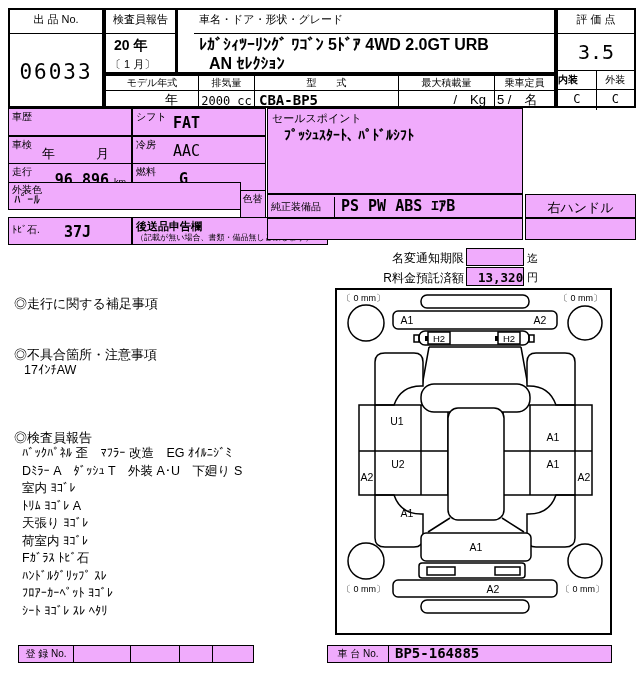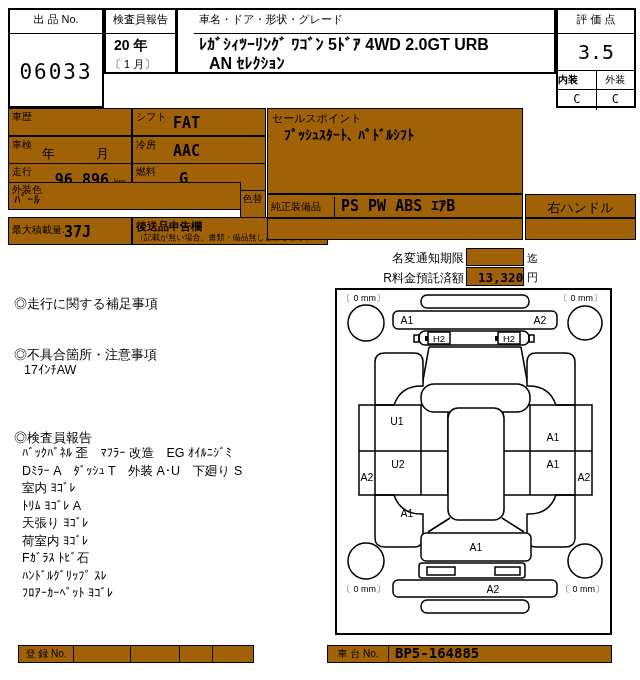--- a/index.html
+++ b/index.html
@@ -1,20 +1,20 @@
 <!DOCTYPE html>
 <html><head>
 <meta charset="utf-8">
 <style>
   html,body{margin:0;padding:0;background:#e8e8e8;}
   .sheet{position:relative;width:640px;height:680px;background:#fff;color:#000;
          font-family:"Liberation Sans",sans-serif;overflow:hidden;}
   .abs{position:absolute;box-sizing:border-box;}
   .box{position:absolute;box-sizing:border-box;border:2px solid #000;background:#fff;}
-  .cell{position:absolute;box-sizing:border-box;border:1.5px solid #000;background:#a16207;}
+  .cell{position:absolute;box-sizing:border-box;border:1.5px solid #000;background:#f0abfc;}
   .lbl{font-size:10px;line-height:11px;}
   .hdr{font-size:11px;text-align:center;border-bottom:1.5px solid #000;line-height:19px;height:24px;box-sizing:border-box;}
   .mono{font-family:"DejaVu Sans Mono","Liberation Mono",monospace;}
   .flexrow{display:flex;}
   .speccol{flex:0 0 auto;border-right:1.5px solid #000;box-sizing:border-box;height:100%;}
   .speccol:last-child{border-right:none;}
   .speclbl{font-size:10px;text-align:center;border-bottom:1px solid #000;height:14px;line-height:14px;}
   .specval{font-size:13px;line-height:16px;padding:1px 4px 0 4px;}
   .titleline{font-size:13px;font-weight:500;}
   .insline{font-size:12.5px;line-height:17.5px;white-space:pre;}
@@ -52,54 +52,76 @@
     <div class="flexrow" style="height:19px;border-bottom:1.5px solid #000;box-sizing:border-box;">
       <div style="flex:1;border-right:1.5px solid #000;font-size:10px;text-align:left;line-height:17px;font-weight:bold;">内装</div>
       <div style="flex:1;font-size:10px;text-align:center;line-height:17px;">外装</div>
     </div>
     <div class="flexrow" style="height:20px;">
       <div class="mono" style="flex:1;border-right:1.5px solid #000;font-size:12px;text-align:center;line-height:18px;">C</div>
       <div class="mono" style="flex:1;font-size:12px;text-align:center;line-height:18px;">C</div>
     </div>
   </div>
 
+  <div class="box flexrow" style="left:104px;top:74px;width:452px;height:34px;">
+    <div class="speccol" style="width:93px;">
+      <div class="speclbl">モデル年式</div>
+      <div class="specval" style="text-align:right;padding-right:20px;">年</div>
+    </div>
+    <div class="speccol" style="width:56px;">
+      <div class="speclbl">排気量</div>
+      <div class="specval mono" style="font-size:12px;padding:2px 1px 0 1px;text-align:center;">2000 cc</div>
+    </div>
+    <div class="speccol" style="width:144px;">
+      <div class="speclbl">型　　式</div>
+      <div class="specval mono" style="font-size:14px;font-weight:600;">CBA-BP5</div>
+    </div>
+    <div class="speccol" style="width:96px;">
+      <div class="speclbl">最大積載量</div>
+      <div class="specval" style="text-align:right;padding-right:8px;">/　Kg</div>
+    </div>
+    <div class="speccol" style="width:59px;">
+      <div class="speclbl">乗車定員</div>
+      <div class="specval" style="padding-left:2px;">5 /　名</div>
+    </div>
+  </div>
 
   <div class="cell" style="left:8px;top:108px;width:124px;height:28px;">
     <span class="lbl" style="position:absolute;left:3px;top:2px;">車歴</span>
   </div>
   <div class="cell" style="left:132px;top:108px;width:134px;height:28px;">
     <span class="lbl" style="position:absolute;left:3px;top:2px;">シフト</span>
     <span class="mono" style="position:absolute;left:40px;top:5px;font-size:15px;font-weight:600;">FAT</span>
   </div>
   <div class="cell" style="left:8px;top:136px;width:124px;height:28px;">
     <span class="lbl" style="position:absolute;left:3px;top:2px;">車検</span>
     <span style="position:absolute;right:8px;top:8px;font-size:13px;letter-spacing:14px;">年　月</span>
   </div>
   <div class="cell" style="left:132px;top:136px;width:134px;height:28px;">
     <span class="lbl" style="position:absolute;left:3px;top:2px;">冷房</span>
-    <span class="mono" style="position:absolute;left:40px;top:5px;font-size:15px;font-weight:700;">AAC</span>
+    <span class="mono" style="position:absolute;left:40px;top:5px;font-size:15px;font-weight:400;">AAC</span>
   </div>
   <div class="cell" style="left:8px;top:163px;width:124px;height:28px;">
     <span class="lbl" style="position:absolute;left:3px;top:2px;">走行</span>
     <span class="mono" style="position:absolute;right:22px;top:7px;font-size:15px;font-weight:600;">96,896</span>
     <span style="position:absolute;right:5px;bottom:3px;font-size:9px;">km</span>
   </div>
   <div class="cell" style="left:132px;top:163px;width:134px;height:28px;">
     <span class="lbl" style="position:absolute;left:3px;top:2px;">燃料</span>
     <span class="mono" style="position:absolute;left:46px;top:6px;font-size:15px;font-weight:600;">G</span>
   </div>
   <div class="cell" style="left:8px;top:182px;width:233px;height:28px;">
     <span class="lbl" style="position:absolute;left:3px;top:1px;">外装色</span>
     <span style="position:absolute;left:5px;bottom:2px;font-size:13px;">ﾊﾟｰﾙ</span>
   </div>
   <div class="cell" style="left:239.5px;top:190px;width:26.5px;height:28px;">
     <span class="lbl" style="position:absolute;left:2px;top:2px;">色替</span>
   </div>
   <div class="cell" style="left:8px;top:216.5px;width:124px;height:28px;">
-    <span class="lbl" style="position:absolute;left:3px;top:6px;">最大積載量.</span>
+    <span class="lbl" style="position:absolute;left:3px;top:6px;">ﾄﾋﾞ石.</span>
     <span class="mono" style="position:absolute;left:55px;top:5px;font-size:15px;font-weight:600;">37J</span>
   </div>
   <div class="cell" style="left:132px;top:216.5px;width:196px;height:28px;">
     <span style="position:absolute;left:3px;top:1px;font-size:11px;font-weight:600;">後送品申告欄</span>
     <span style="position:absolute;left:3px;top:14px;font-size:8px;">（記載が無い場合、書類・備品無しと致します）</span>
   </div>
 
   <div class="cell" style="left:267px;top:194px;width:256px;height:24px;">
     <span style="position:absolute;left:3px;top:5px;font-size:10px;">純正装備品</span>
     <span class="mono" style="position:absolute;left:66px;top:2px;font-size:15px;font-weight:600;border-left:1.5px solid #000;padding-left:6px;height:20px;line-height:19px;">PS PW ABS ｴｱB</span>
@@ -133,20 +155,21 @@
   <div class="abs" style="left:22px;top:445px;">
     <div class="insline">ﾊﾞｯｸﾊﾟﾈﾙ 歪　ﾏﾌﾗｰ 改造　EG ｵｲﾙﾆｼﾞﾐ</div>
     <div class="insline">Dﾐﾗｰ A　ﾀﾞｯｼｭ T　外装 A･U　下廻り S</div>
     <div class="insline">室内 ﾖｺﾞﾚ</div>
     <div class="insline">ﾄﾘﾑ ﾖｺﾞﾚ A</div>
     <div class="insline">天張り ﾖｺﾞﾚ</div>
     <div class="insline">荷室内 ﾖｺﾞﾚ</div>
     <div class="insline">Fｶﾞﾗｽ ﾄﾋﾞ石</div>
     <div class="insline">ﾊﾝﾄﾞﾙｸﾞﾘｯﾌﾟ ｽﾚ</div>
     <div class="insline">ﾌﾛｱｰｶｰﾍﾟｯﾄ ﾖｺﾞﾚ</div>
+    <div class="insline">ｼｰﾄ ﾖｺﾞﾚ ｽﾚ ﾍﾀﾘ</div>
   </div>
 
   <div class="box" style="left:335px;top:288px;width:277px;height:347px;">
     <svg width="273" height="343" viewBox="0 0 273 343">
 
       <circle cx="29" cy="33" r="18"></circle>
       <circle cx="248" cy="33" r="17"></circle>
       <circle cx="29" cy="271" r="18"></circle>
       <circle cx="248" cy="271" r="17"></circle>
 

